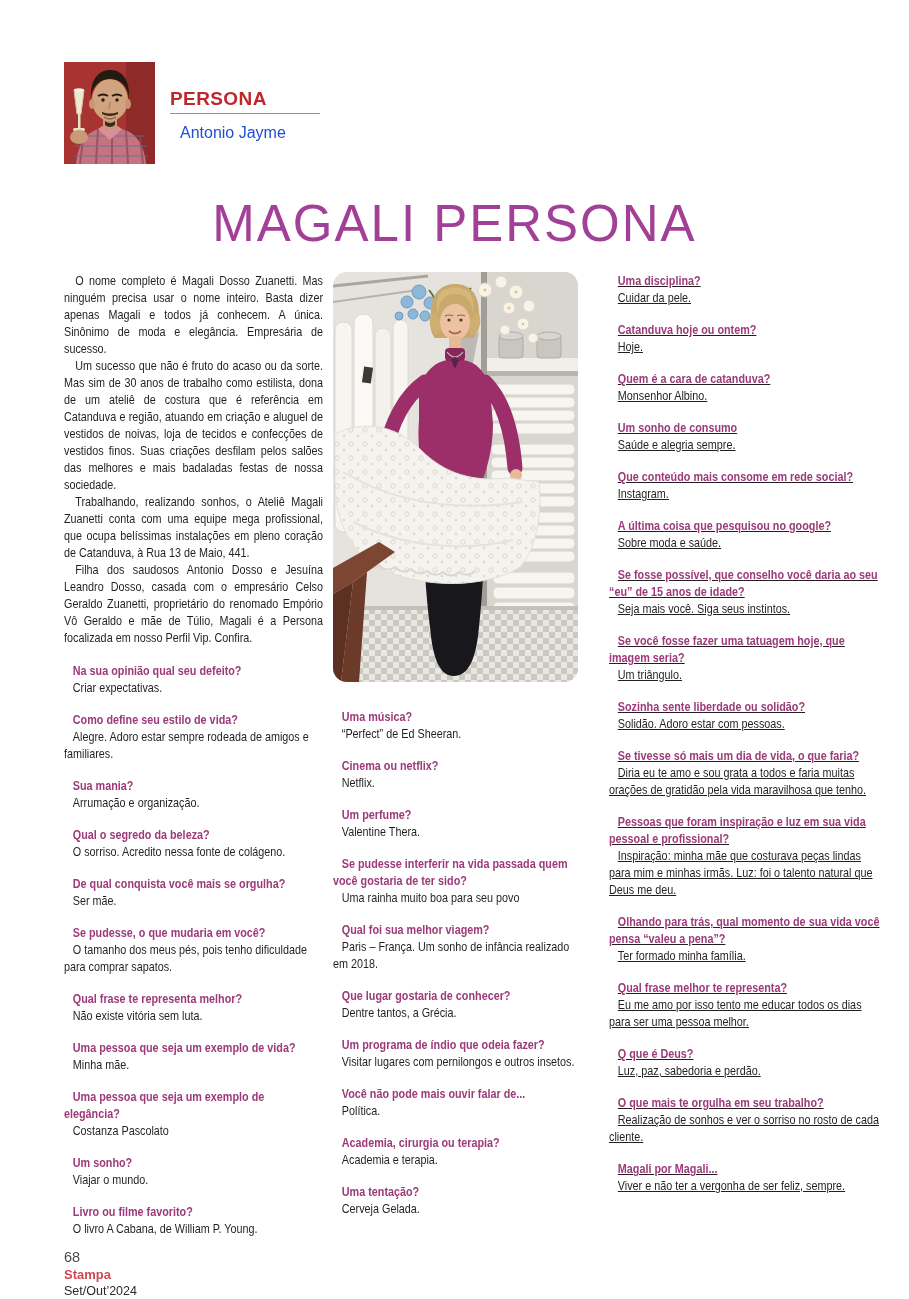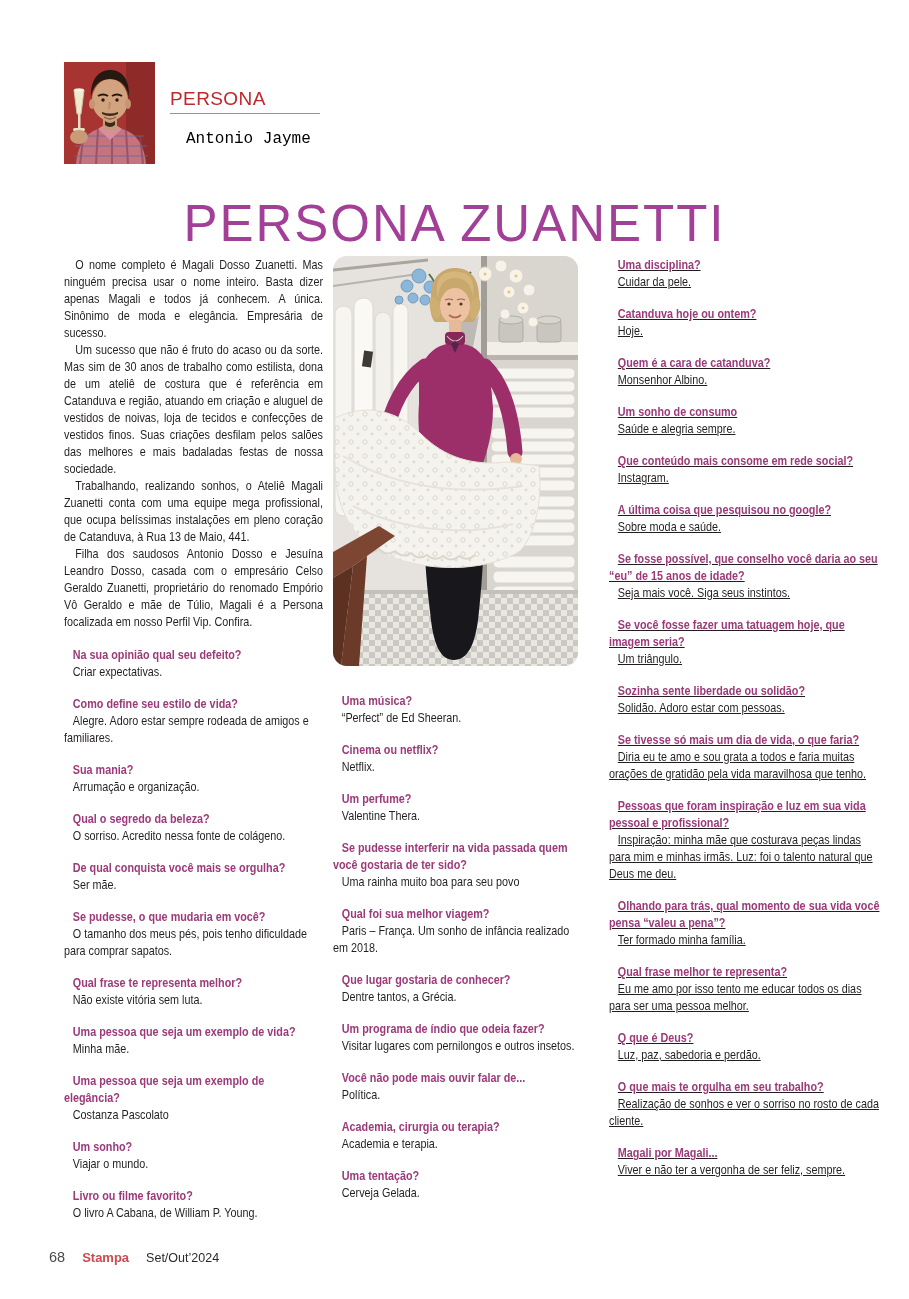--- a/index.html
+++ b/index.html
@@ -4,49 +4,49 @@
 <style>
   html,body{margin:0;padding:0;background:#ffffff;}
   body{font-family:"Liberation Sans",sans-serif;color:#231f20;}
   .page{position:relative;width:909px;height:1299px;background:#fff;overflow:hidden;}
 
   
   .masthead{position:absolute;left:64px;top:62px;display:flex;gap:15px;}
   .masthead-photo{width:91px;height:102px;flex:none;overflow:hidden;}
   .masthead-photo svg{display:block;}
   .masthead-text{padding-top:26px;}
-  .section-label{font-size:19px;font-weight:normal;color:#c0272d;letter-spacing:.4px;margin:0;}
+  .section-label{font-size:19px;font-weight:bold;color:#c0272d;letter-spacing:.4px;margin:0;}
   .section-rule{width:150px;border:none;border-top:1px solid #d2797c;margin:3px 0 3px;}
-  .author{font-size:16px;color:#000000;margin:16px;font-family:Liberation Mono, monospace;}
+  .author{font-size:16px;color:#1d4ed8;margin:10px;}
 
   
   .page-title{position:absolute;top:194px;left:0;width:100%;text-align:center;
     font-size:51px;font-weight:200;color:#a23f97;letter-spacing:2px;margin:0;}
 
   
-  .col{position:absolute;top:256px;font-size:13.5px;line-height:17px;color:#231f20;}
+  .col{position:absolute;top:272px;font-size:13.5px;line-height:17px;color:#231f20;}
   .col-left{left:64px;width:259px;}
   .col-mid{left:333px;width:245px;}
   .col-right{left:609px;width:271px;text-decoration:underline;}
   .condensed{width:125%;transform:scaleX(.8);transform-origin:0 0;}
   .intro p{margin:0;text-indent:14px;text-align:justify;}
   .qa-list{margin-top:16px;}
   .col-mid .qa-list{margin-top:26px;}
   .col-right .qa-list{margin-top:0;}
   .qa{margin:0 0 15px;}
   .qa p{margin:0;}
   .q{color:#9c3a7a;font-weight:bold;text-indent:11px;}
   .a{text-indent:11px;}
 
   
   .photo{width:245px;height:410px;border-radius:14px;overflow:hidden;}
   .photo svg{display:block;}
 
   
-  .footer{position:absolute;left:49px;top:1249px;display:flex;align-items:baseline;gap:17px;}
+  .footer{position:absolute;left:64px;top:1249px;display:flex;align-items:baseline;gap:2px;flex-direction:column;}
   .footer .pg{font-size:14.5px;color:#4a4a4c;}
   .footer .mag{font-size:13px;color:#d0494f;font-weight:bold;}
   .footer .issue{font-size:12.5px;color:#2a2a2a;}
 </style>
 </head>
 <body>
 
 <div class="page">
 
   <div class="masthead">
@@ -88,21 +88,21 @@
         <ellipse cx="15" cy="75" rx="9" ry="7" fill="#c99a77"></ellipse>
       </svg>
     </div>
     <div class="masthead-text">
       <p class="section-label">PERSONA</p>
       <hr class="section-rule">
       <p class="author">Antonio Jayme</p>
     </div>
   </div>
 
-  <h1 class="page-title">PERSONA ZUANETTI</h1>
+  <h1 class="page-title">MAGALI PERSONA</h1>
 
   <div class="col col-left">
     <div class="condensed">
       <div class="intro">
 
           <p>O nome completo é Magali Dosso Zuanetti. Mas ninguém precisa usar o nome inteiro. Basta dizer apenas Magali e todos já conhecem. A única. Sinônimo de moda e elegância. Empresária de sucesso.</p>
 
           <p>Um sucesso que não é fruto do acaso ou da sorte. Mas sim de 30 anos de trabalho como estilista, dona de um ateliê de costura que é referência em Catanduva e região, atuando em criação e aluguel de vestidos de noivas, loja de tecidos e confecções de vestidos finos. Suas criações desfilam pelos salões das melhores e mais badaladas festas de nossa sociedade.</p>
 
           <p>Trabalhando, realizando sonhos, o Ateliê Magali Zuanetti conta com uma equipe mega profissional, que ocupa belíssimas instalações em pleno coração de Catanduva, à Rua 13 de Maio, 441.</p>

